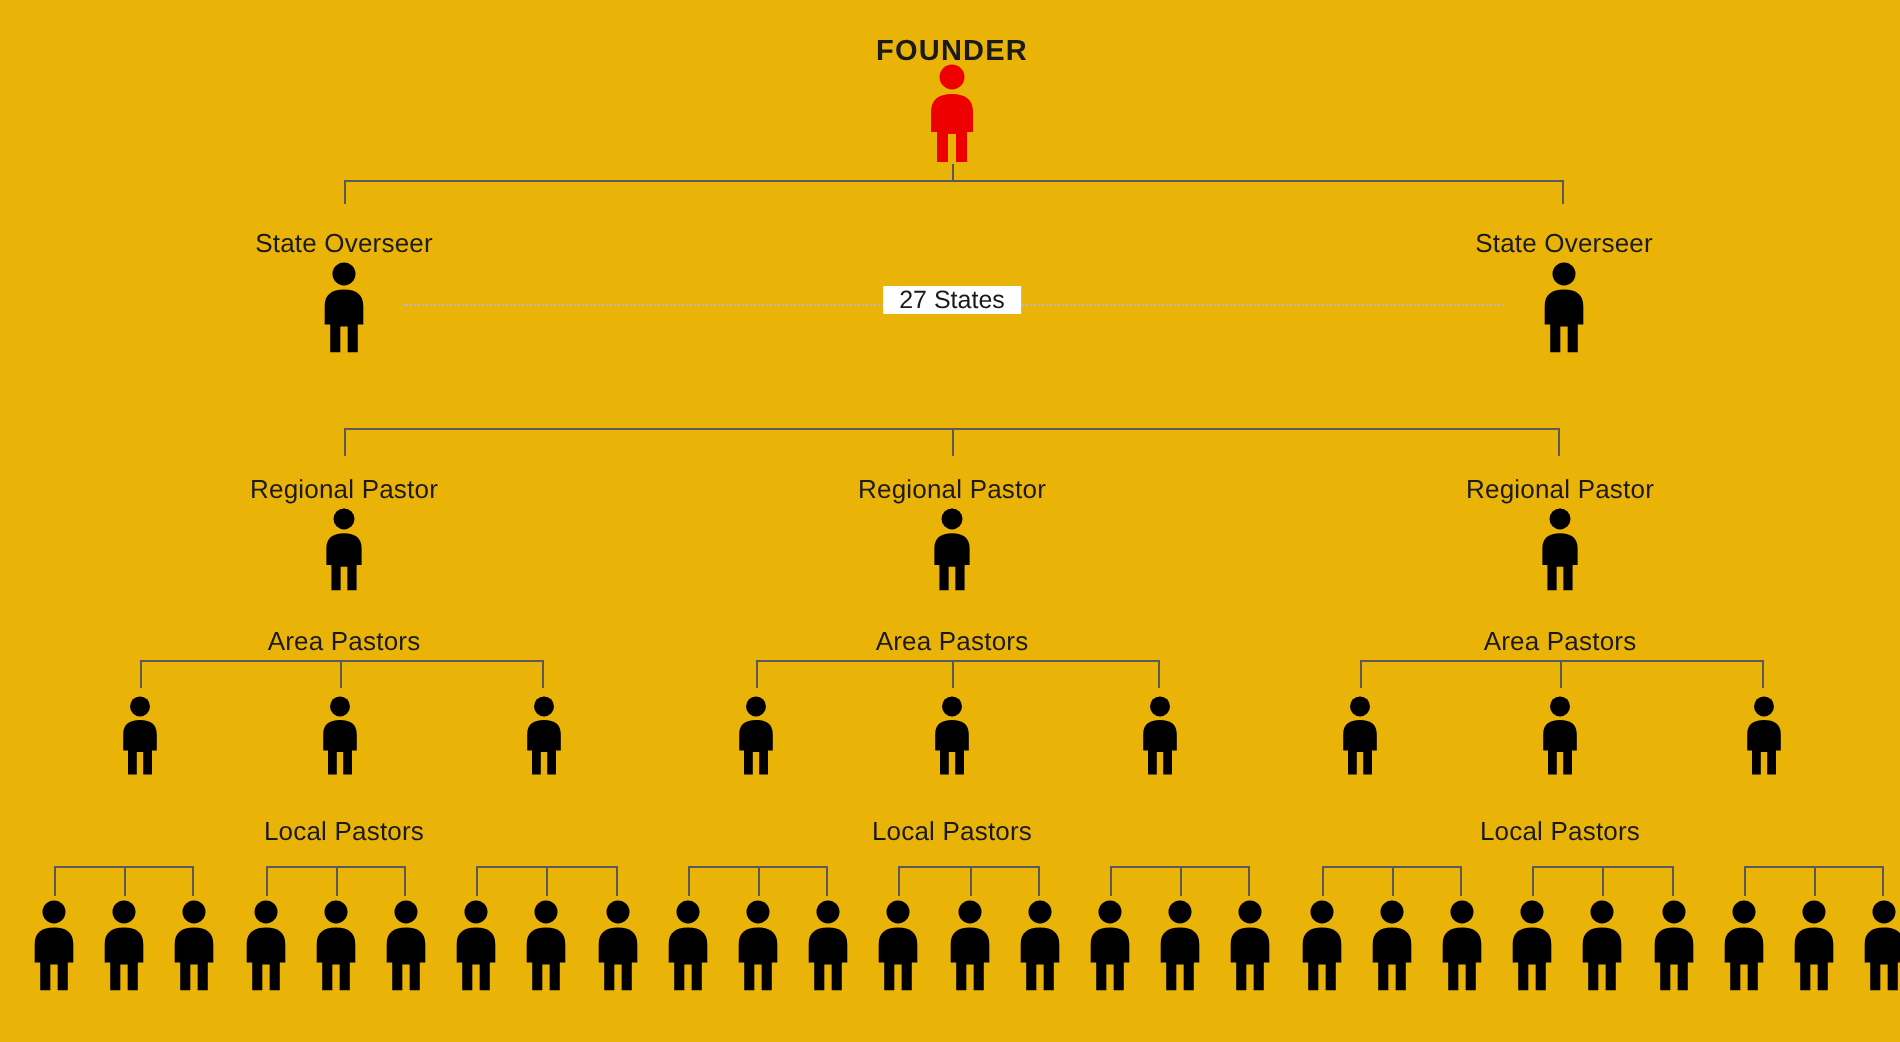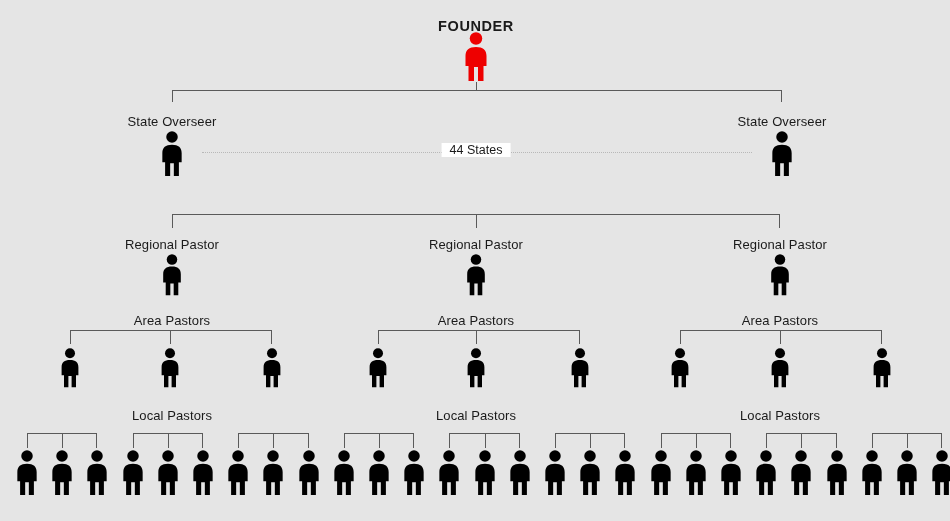--- a/index.html
+++ b/index.html
@@ -7,21 +7,21 @@
     padding: 0;
     background: #ffffff;
   }
   body {
     font-family: "Liberation Sans", sans-serif;
   }
   #canvas {
     position: relative;
     width: 950px;
     height: 521px;
-    background: #e5e5e5;
+    background: #eab308;
     overflow: hidden;
   }
   .label {
     position: absolute;
     font-size: 13px;
     color: #1a1a1a;
     white-space: nowrap;
     transform: translateX(-50%);
     letter-spacing: 0.1px;
   }
@@ -85,21 +85,21 @@
       </svg>
     </div>
     <div class="label" style="left: 782px; top: 114px;">State Overseer</div>
     <div class="figure" style="left: 782px; top: 131px;">
       <svg width="23.92" height="46" viewBox="0 0 52 100">
         <circle cx="26" cy="13" r="12.5" fill="#000000"></circle>
         <path d="M26 30 C 12 30, 5 36, 5 48 L 5 68 L 11 68 L 11 98 L 22 98 L 22 70 L 30 70 L 30 98 L 41 98 L 41 68 L 47 68 L 47 48 C 47 36, 40 30, 26 30 Z" fill="#000000"></path>
       </svg>
     </div>
     <div class="dotline" style="left: 202px; top: 152px; width: 550px;"></div>
-    <div class="dotlabel" style="left: 476px; top: 143px;">44 States</div>
+    <div class="dotlabel" style="left: 476px; top: 143px;">27 States</div>
     <div class="bracket" style="left: 172px; top: 214px; width: 608px; height: 14px;"></div>
     <div class="tick" style="left: 476px; top: 214px; height: 14px;"></div>
     <div class="label" style="left: 172px; top: 237px;">Regional Pastor</div>
     <div class="figure" style="left: 172px; top: 254px;">
       <svg width="21.84" height="42" viewBox="0 0 52 100">
         <circle cx="26" cy="13" r="12.5" fill="#000000"></circle>
         <path d="M26 30 C 12 30, 5 36, 5 48 L 5 68 L 11 68 L 11 98 L 22 98 L 22 70 L 30 70 L 30 98 L 41 98 L 41 68 L 47 68 L 47 48 C 47 36, 40 30, 26 30 Z" fill="#000000"></path>
       </svg>
     </div>
     <div class="label" style="left: 476px; top: 237px;">Regional Pastor</div>

